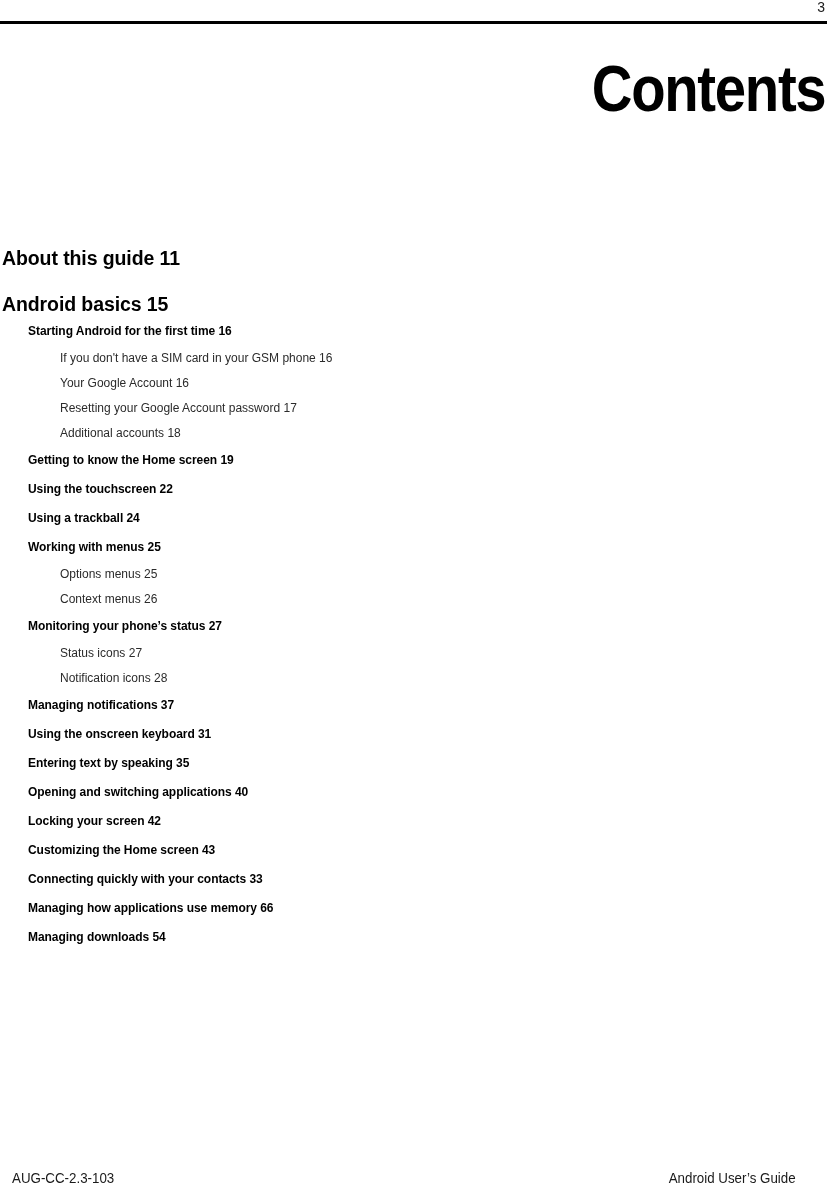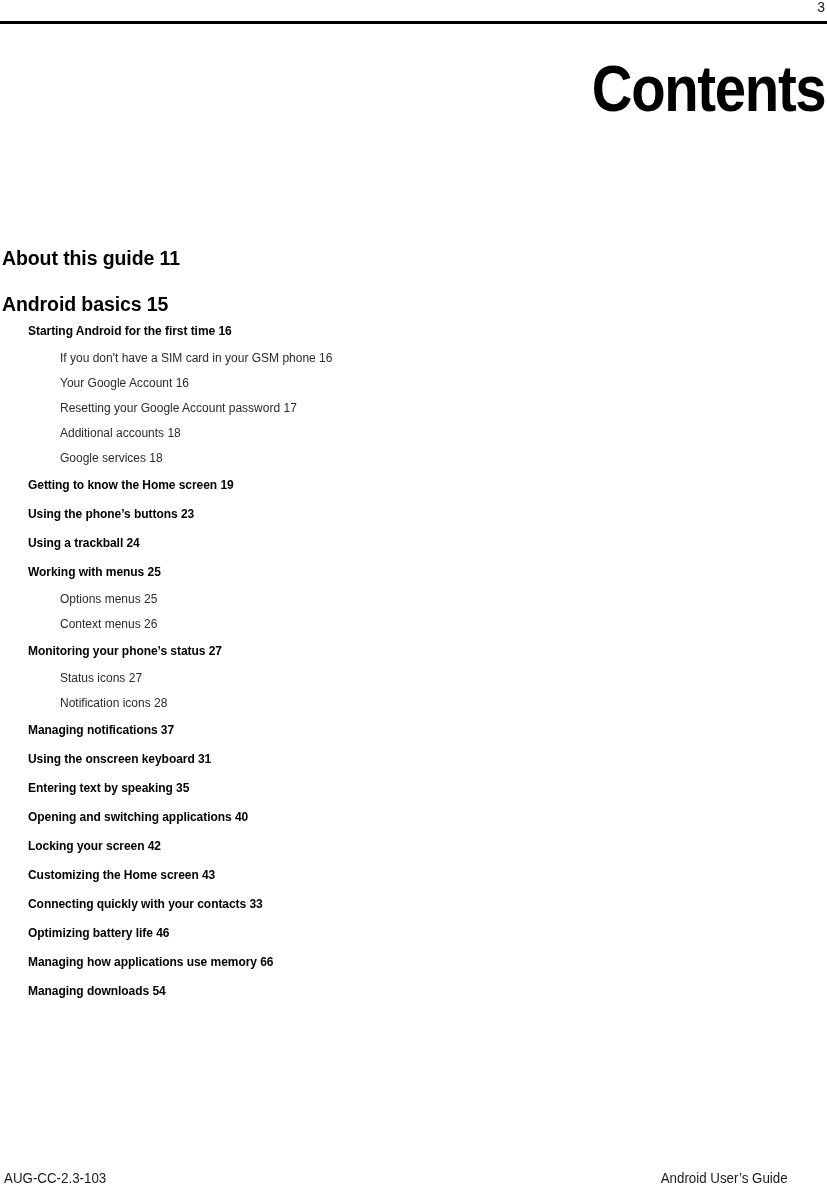--- a/index.html
+++ b/index.html
@@ -112,21 +112,21 @@
     font-size: 12px;
     line-height: 25px;
     font-weight: normal;
     letter-spacing: 0px;
     color: #2b2b2b;
   }
 
   
   .footer {
     position: absolute;
-    left: 4px;
+    left: 12px;
     bottom: 8px;
     width: 784px;
     height: 22px;
   }
   .footer-left,
   .footer-right {
     position: absolute;
     bottom: 0;
     font-family: "Liberation Sans", sans-serif;
     font-size: 15.5px;
@@ -157,38 +157,36 @@
   <div class="doc-title">Contents</div>
 
   <div class="toc" id="toc-list">
       <div class="toc-entry lvl1">About this guide 11</div>
       <div class="toc-entry lvl1">Android basics 15</div>
       <div class="toc-entry lvl2">Starting Android for the first time 16</div>
       <div class="toc-entry lvl3">If you don't have a SIM card in your GSM phone 16</div>
       <div class="toc-entry lvl3">Your Google Account 16</div>
       <div class="toc-entry lvl3">Resetting your Google Account password 17</div>
       <div class="toc-entry lvl3">Additional accounts 18</div>
-      <div class="toc-entry lvl3">Google services 18</div>
       <div class="toc-entry lvl2">Getting to know the Home screen 19</div>
-      <div class="toc-entry lvl2">Using the phone’s buttons 23</div>
+      <div class="toc-entry lvl2">Using the touchscreen 22</div>
       <div class="toc-entry lvl2">Using a trackball 24</div>
       <div class="toc-entry lvl2">Working with menus 25</div>
       <div class="toc-entry lvl3">Options menus 25</div>
       <div class="toc-entry lvl3">Context menus 26</div>
       <div class="toc-entry lvl2">Monitoring your phone’s status 27</div>
       <div class="toc-entry lvl3">Status icons 27</div>
       <div class="toc-entry lvl3">Notification icons 28</div>
       <div class="toc-entry lvl2">Managing notifications 37</div>
       <div class="toc-entry lvl2">Using the onscreen keyboard 31</div>
       <div class="toc-entry lvl2">Entering text by speaking 35</div>
       <div class="toc-entry lvl2">Opening and switching applications 40</div>
       <div class="toc-entry lvl2">Locking your screen 42</div>
       <div class="toc-entry lvl2">Customizing the Home screen 43</div>
       <div class="toc-entry lvl2">Connecting quickly with your contacts 33</div>
-      <div class="toc-entry lvl2">Optimizing battery life 46</div>
       <div class="toc-entry lvl2">Managing how applications use memory 66</div>
       <div class="toc-entry lvl2">Managing downloads 54</div>
     </div>
 
   <div class="footer">
     <div class="footer-left">AUG-CC-2.3-103</div>
     <div class="footer-right">Android User’s Guide</div>
   </div>
 
 </div>

